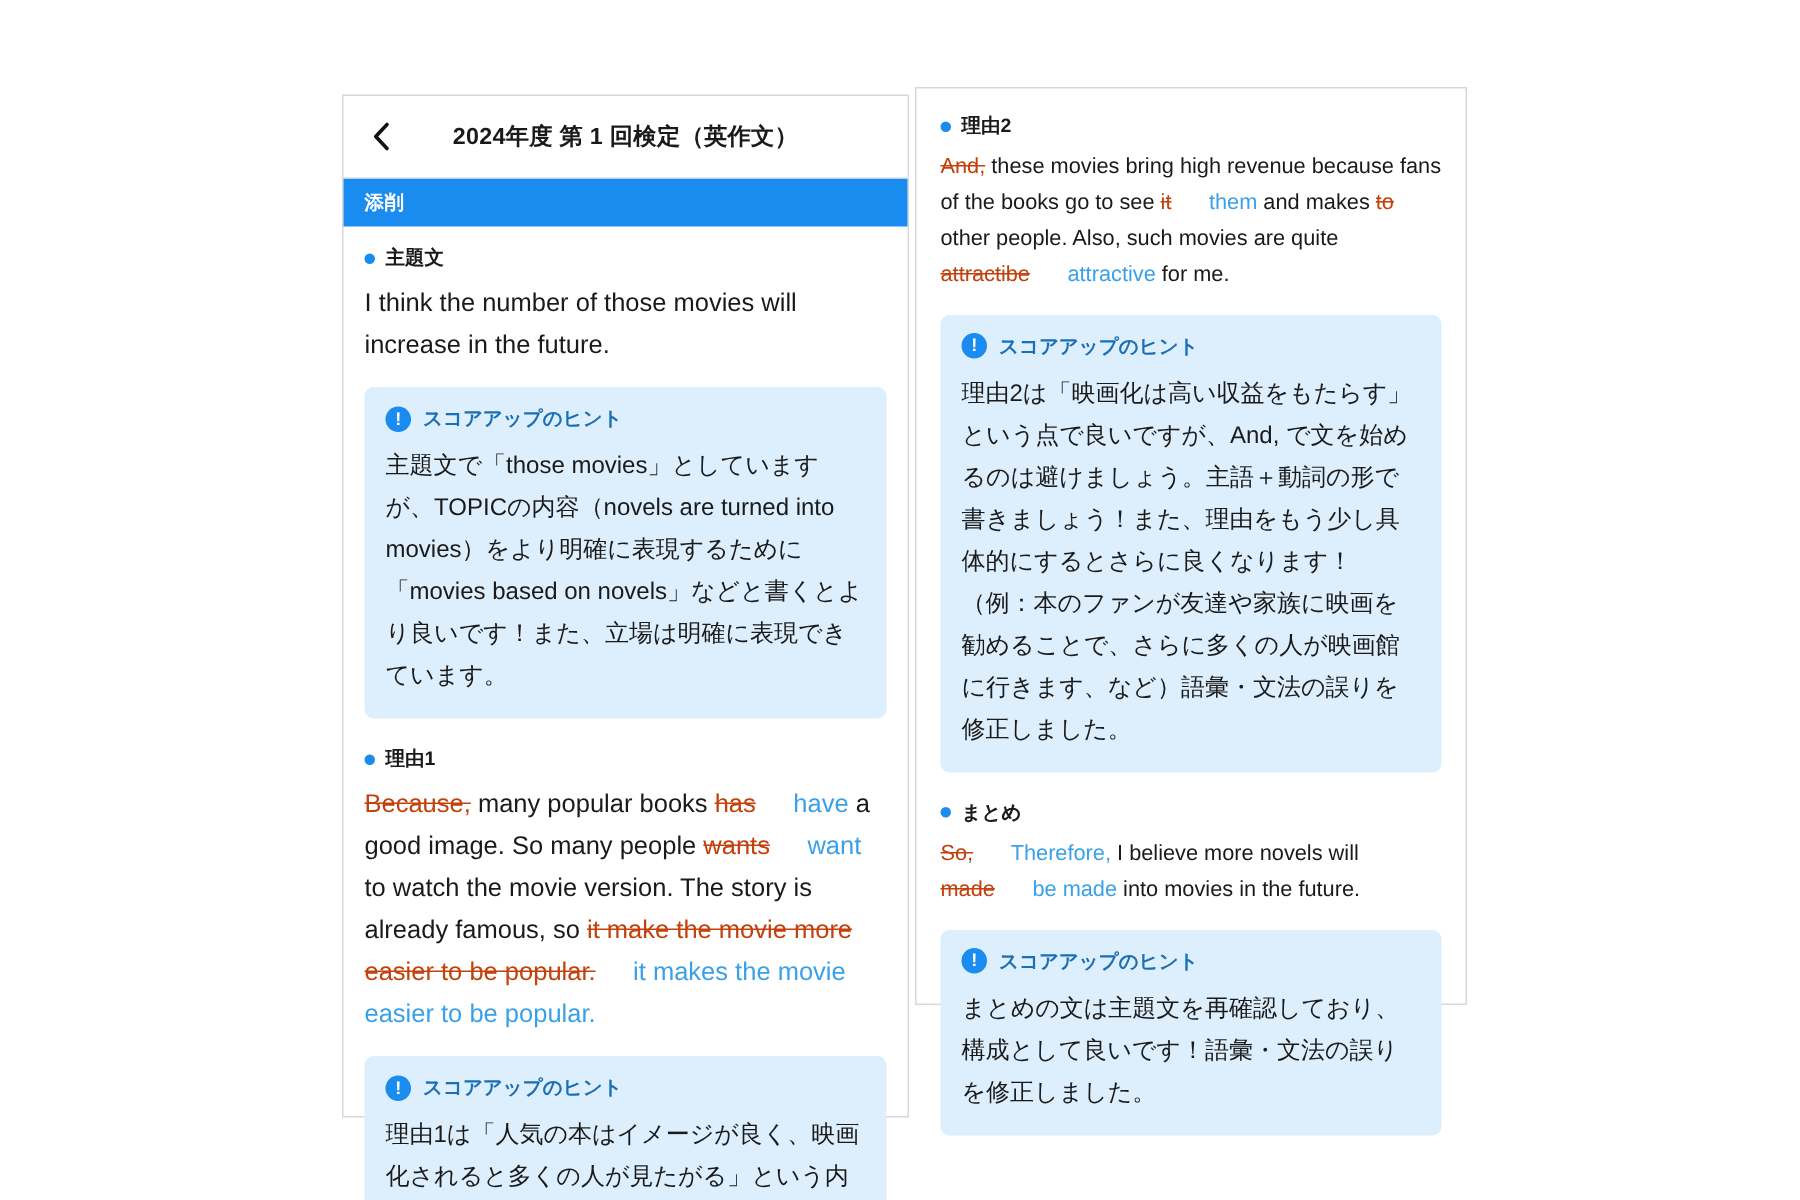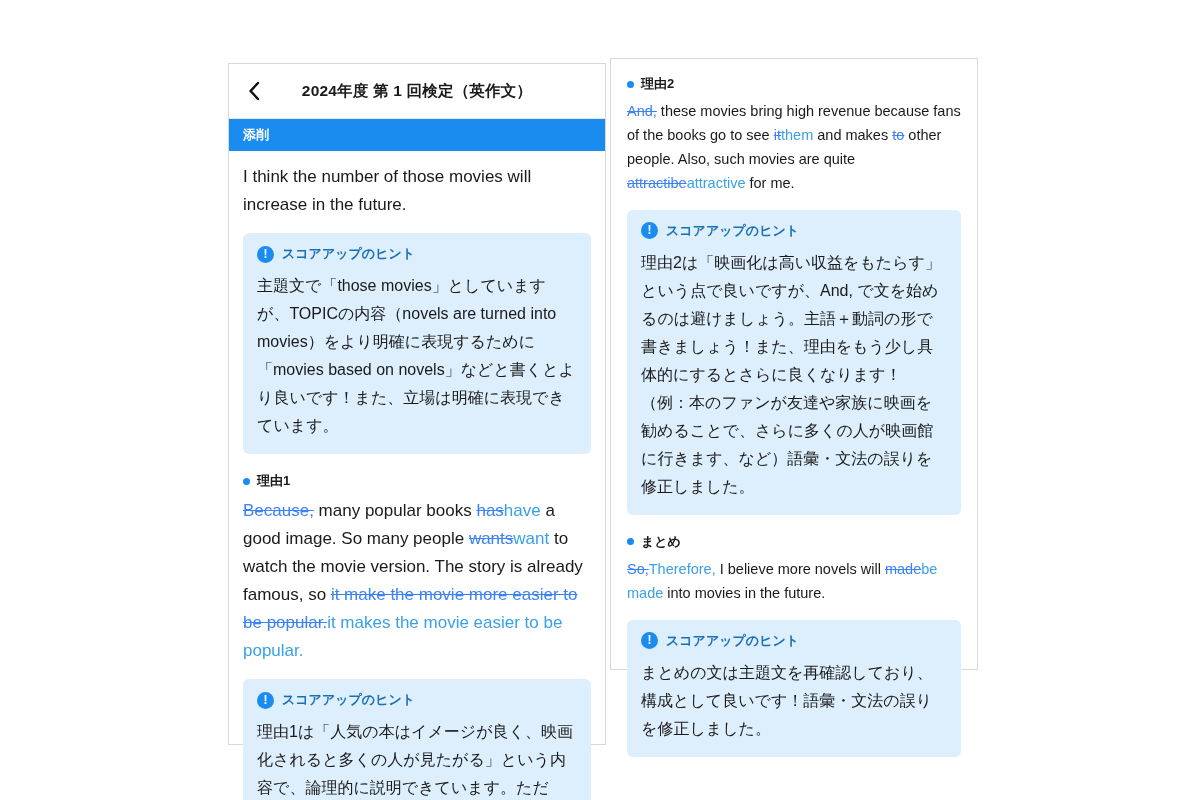--- a/index.html
+++ b/index.html
@@ -107,25 +107,26 @@
   }
 
   .para {
     font-size: 17px;
     line-height: 1.65;
     color: #1a1a1a;
   }
   .panel-right .para { font-size: 14.5px; }
 
   .del {
-    color: #3b82f6;
+    color: #c2410c;
     text-decoration: line-through;
   }
   .ins {
     color: #3aa0e8;
+    margin-left: 25px;
   }
 
   
   .hint {
     background: #ddeefc;
     border-radius: 6px;
     padding: 12px 14px 14px 14px;
     margin-top: 14px;
   }
   .hint-head {
@@ -171,20 +172,24 @@
         </svg>
       </div>
       <div class="app-title">2024年度 第 1 回検定（英作文）</div>
     </div>
 
     <div class="section-bar">添削</div>
 
     <div class="body">
 
       <div class="block">
+        <div class="block-heading">
+          <span class="bullet-dot"></span>
+          <span>主題文</span>
+        </div>
         <div class="para">
           <span>I think the number of those movies will increase in the future.</span>
         </div>
         <div class="hint">
           <div class="hint-head">
             <span class="hint-icon">!</span>
             <span class="hint-title">スコアアップのヒント</span>
           </div>
           <div class="hint-text">主題文で「those movies」としていますが、TOPICの内容（novels are turned into movies）をより明確に表現するために「movies based on novels」などと書くとより良いです！また、立場は明確に表現できています。</div>
         </div>

